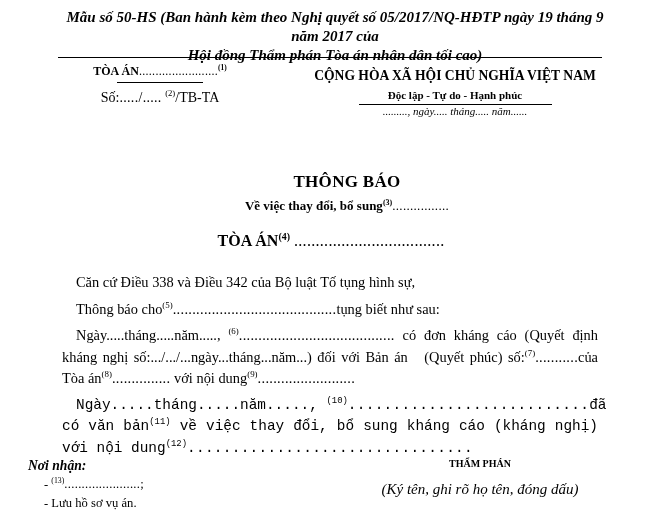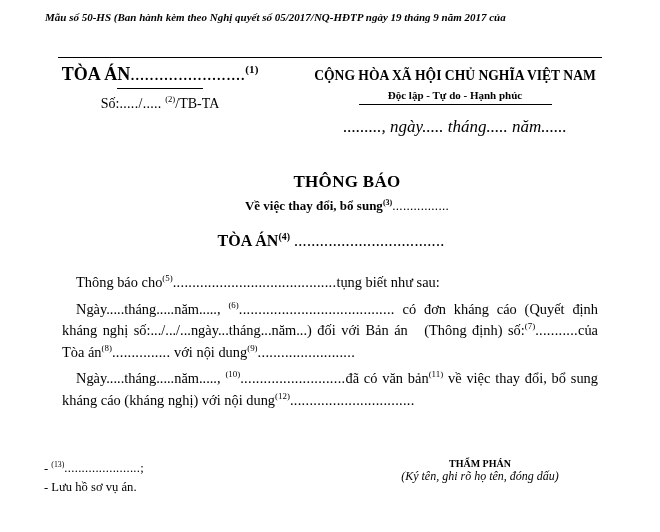--- a/index.html
+++ b/index.html
@@ -17,27 +17,27 @@
   .page {
     position: relative;
     width: 660px;
     height: 532px;
     overflow: hidden;
   }
 
   
   .form-note {
     position: absolute;
-    left: 45px;
+    left: 59px;
     top: 8px;
     width: 552px;
-    text-align: left;
-    font-style: italic;
-    font-weight: bold;
-    font-size: 11px;
+    text-align: center;
+    font-style: italic;
+    font-weight: bold;
+    font-size: 15px;
     line-height: 19px;
   }
 
   
   .top-rule {
     position: absolute;
     left: 58px;
     top: 57px;
     width: 544px;
     height: 0;
@@ -47,21 +47,21 @@
   
   .hdr-left {
     position: absolute;
     left: 40px;
     top: 64px;
     width: 240px;
     text-align: center;
   }
   .hdr-left .court-line {
     font-weight: bold;
-    font-size: 18px;
+    font-size: 12px;
     white-space: nowrap;
   }
   .hdr-left .short-rule {
     width: 86px;
     margin: 3px auto 0 auto;
     border-top: 1px solid #000;
     height: 0;
   }
   .hdr-left .so-line {
     margin-top: 7px;
@@ -87,23 +87,23 @@
     margin-top: 5px;
     white-space: nowrap;
   }
   .hdr-right .motto-rule {
     width: 193px;
     margin: 3px auto 0 auto;
     border-top: 1px solid #000;
     height: 0;
   }
   .hdr-right .datestamp {
-    margin-top: 12px;
-    font-style: italic;
-    font-size: 17px;
+    margin-top: 0;
+    font-style: italic;
+    font-size: 11px;
     white-space: nowrap;
   }
 
   
   .title-block {
     position: absolute;
     left: 0;
     top: 172px;
     width: 660px;
     text-align: center;
@@ -149,21 +149,21 @@
     top: 272px;
     width: 536px;
     font-size: 14.4px;
     line-height: 21.5px;
   }
   .body-block p {
     margin: 0 0 5px 0;
     text-indent: 14px;
     text-align: justify;
   }
-  .body-block p.last-para { margin-bottom: 8px; }
+  .body-block p.last-para { margin-bottom: 8px; font-family: Liberation Mono, monospace; }
   .body-block p.no-just { text-align: left; }
 
   
   .footer-left {
     position: absolute;
     left: 28px;
     top: 458px;
     width: 260px;
   }
   .footer-left .recv-title {
@@ -184,32 +184,33 @@
     top: 458px;
     width: 300px;
     text-align: center;
   }
   .footer-right .signer {
     font-weight: bold;
     font-size: 10px;
   }
   .footer-right .sign-note {
     font-style: italic;
-    font-size: 12px;
-    margin-top: 0;
+    font-size: 15px;
+    margin-top: 12px;
     font-family: Liberation Serif, serif;
   }
 </style>
 </head>
 <body>
 
 <div class="page">
 
   <div class="form-note">
     <div>Mẫu số 50-HS (Ban hành kèm theo Nghị quyết số 05/2017/NQ-HĐTP ngày 19 tháng 9 năm 2017 của</div>
+    <div>Hội đồng Thẩm phán Tòa án nhân dân tối cao)</div>
   </div>
 
   <div class="top-rule"></div>
 
   <div class="hdr-left">
     <div class="court-line"><span>TÒA ÁN</span><span class="dots">........................</span><sup class="fn">(1)</sup></div>
     <div class="short-rule"></div>
     <div class="so-line"><span>Số:</span><span class="dots">...../.....</span>&nbsp;<sup class="fn">(2)</sup><span>/TB-TA</span></div>
   </div>
 
@@ -222,33 +223,35 @@
 
   <div class="title-block">
     <div class="doc-title">THÔNG BÁO</div>
     <div class="doc-subtitle"><span>Về việc thay đổi, bổ sung</span><sup class="fn">(3)</sup><span class="dots">................</span></div>
   </div>
 
   <div class="court-name-line"><span>TÒA ÁN</span><sup class="fn">(4)</sup>&nbsp;<span class="dots">...................................</span></div>
 
   <div class="body-block">
 
+    <p class="no-just"><span>Căn cứ Điều 338 và Điều 342 của Bộ luật Tố tụng hình sự,</span></p>
 
     <p class="no-just"><span>Thông báo cho</span><sup class="fn">(5)</sup><span class="dots">..........................................</span><span>tụng biết như sau:</span></p>
 
     <p><span>Ngày.....tháng.....năm.....,</span>&nbsp;<sup class="fn">(6)</sup><span class="dots">........................................</span>
       <span>có đơn kháng cáo (Quyết định kháng nghị số:.../.../...ngày...tháng...năm...) đối với Bản án</span>
-      &nbsp;&nbsp;<span>(Thông định) số:</span><sup class="fn">(7)</sup><span class="dots">...........</span><span>của Tòa án</span><sup class="fn">(8)</sup><span class="dots">...............</span>
+      &nbsp;&nbsp;<span>(Quyết phúc) số:</span><sup class="fn">(7)</sup><span class="dots">...........</span><span>của Tòa án</span><sup class="fn">(8)</sup><span class="dots">...............</span>
       <span>với nội dung</span><sup class="fn">(9)</sup><span class="dots">.........................</span></p>
 
     <p class="last-para"><span>Ngày.....tháng.....năm.....,</span>&nbsp;<sup class="fn">(10)</sup><span class="dots">...........................</span><span>đã có văn bản</span><sup class="fn">(11)</sup>
       <span>về việc thay đổi, bổ sung kháng cáo (kháng nghị) với nội dung</span><sup class="fn">(12)</sup><span class="dots">................................</span></p>
   </div>
 
   <div class="footer-left">
+    <div class="recv-title">Nơi nhận:</div>
     <div class="recv-item"><span>-</span>&nbsp;<sup class="fn">(13)</sup><span class="dots">......................;</span></div>
     <div class="recv-item">- Lưu hồ sơ vụ án.</div>
   </div>
 
   <div class="footer-right">
     <div class="signer">THẨM PHÁN</div>
     <div class="sign-note">(Ký tên, ghi rõ họ tên, đóng dấu)</div>
   </div>
 
 </div>

